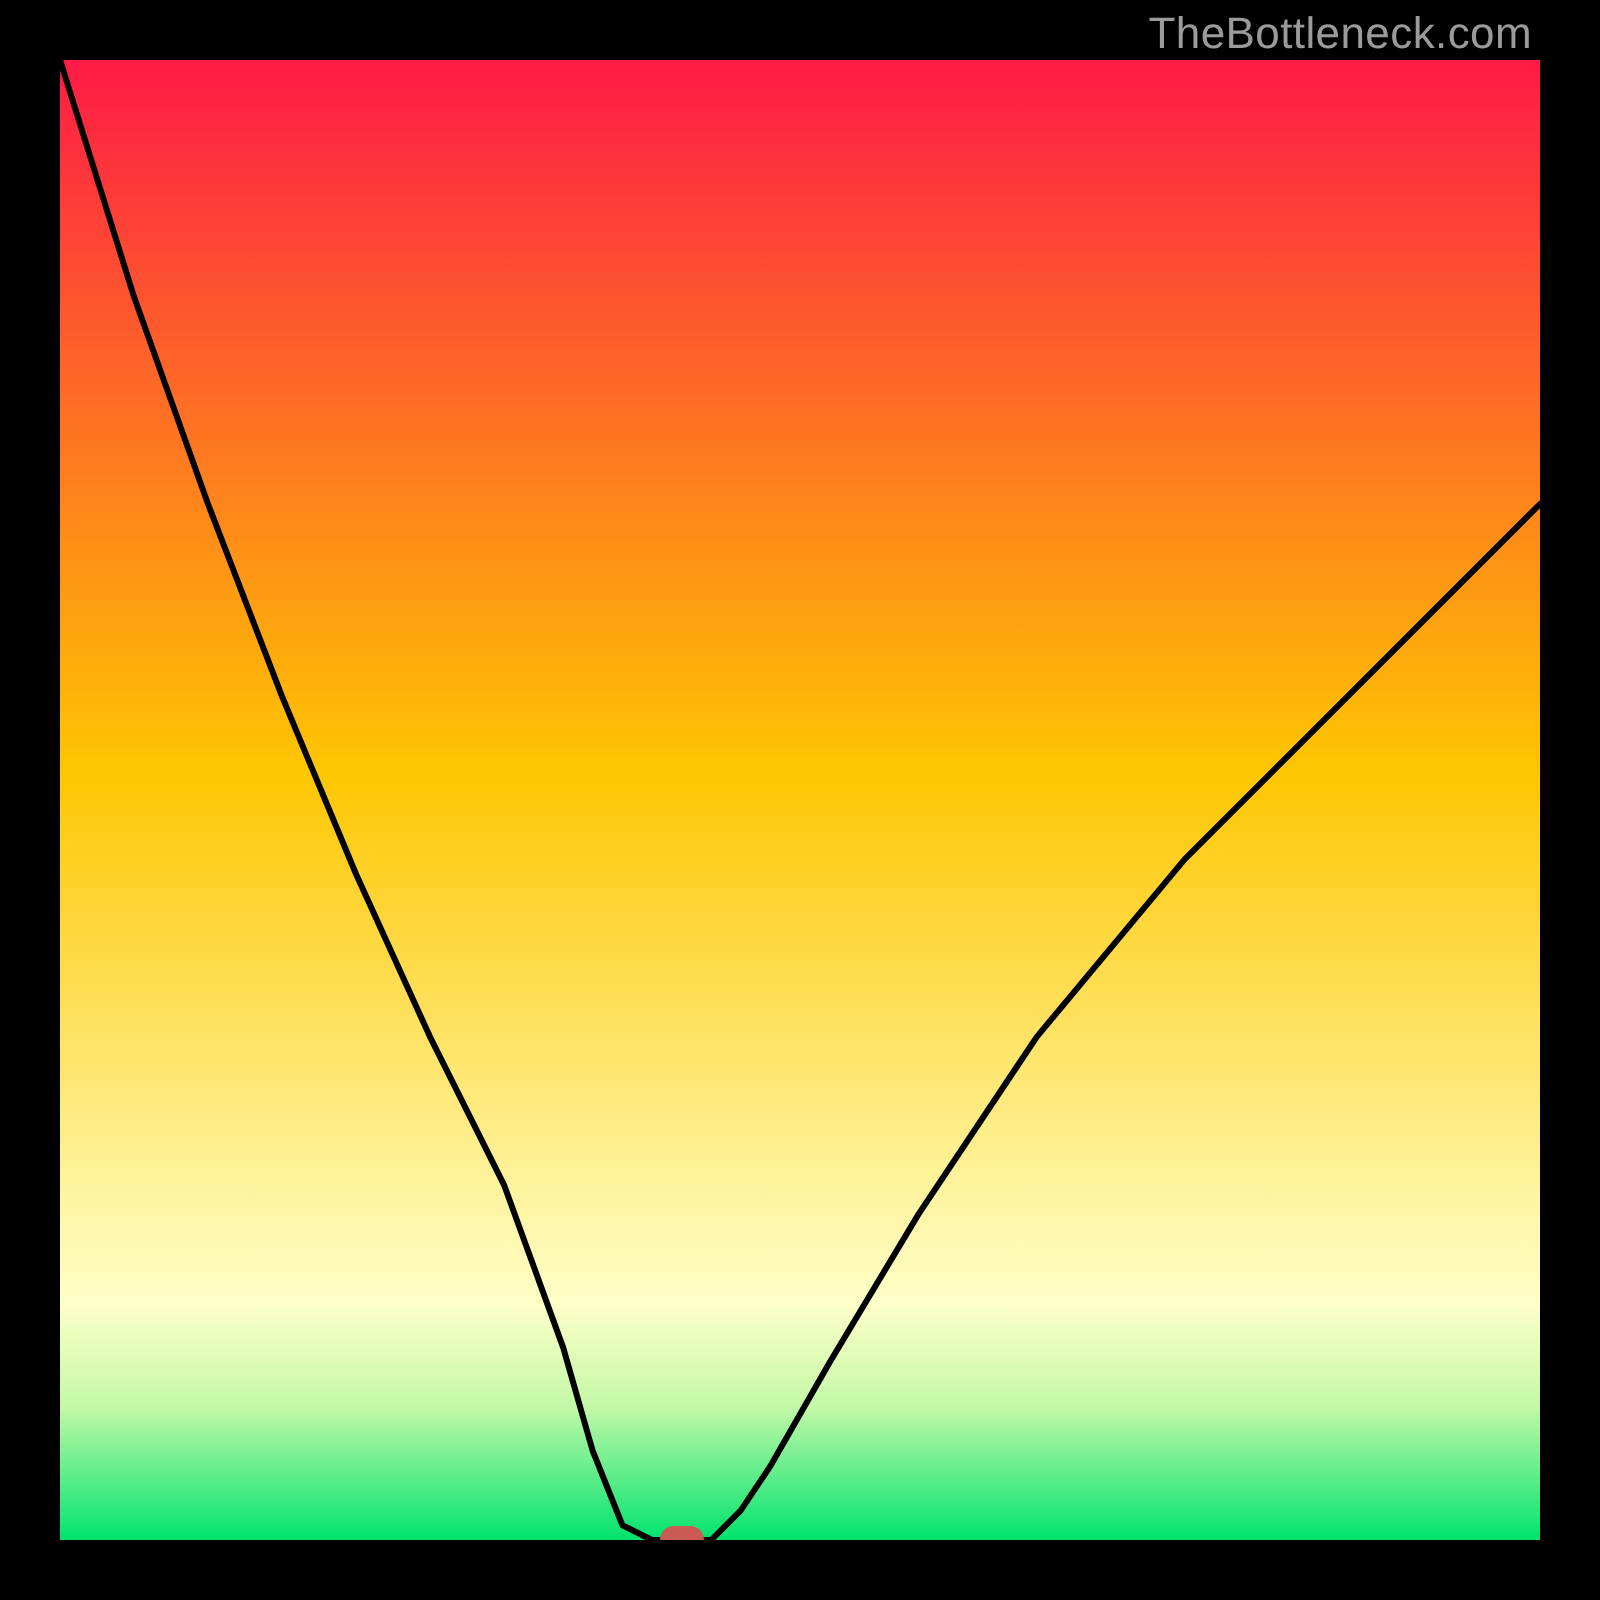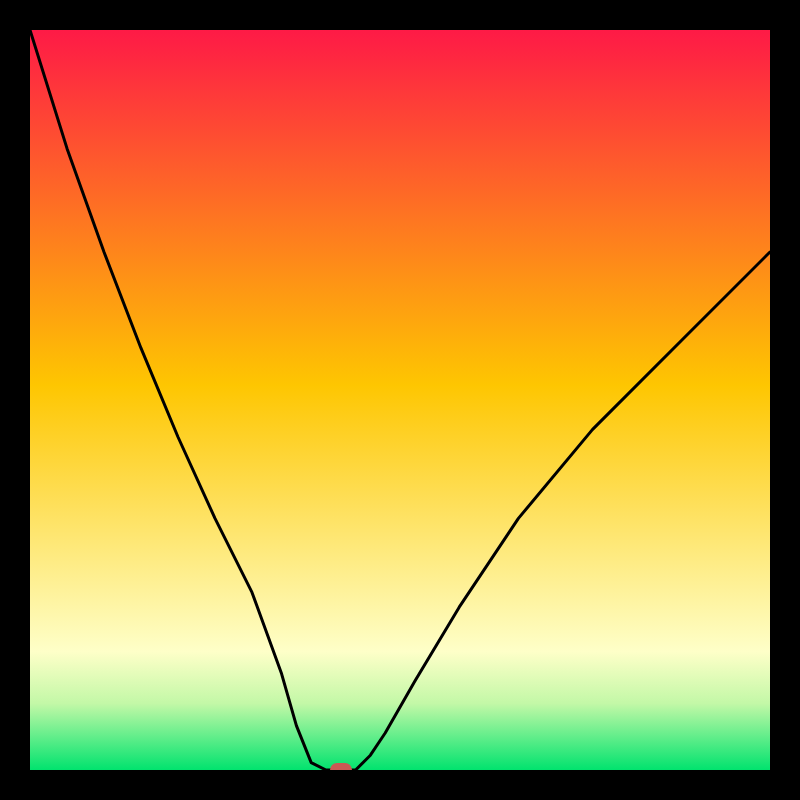--- a/index.html
+++ b/index.html
@@ -51,20 +51,21 @@
     border-radius: 7px;
     background: #c95a54;
     transform: translate(-50%, -50%);
   }
 </style>
 </head>
 <body>
 
 <div class="frame">
 
+  <div class="watermark">TheBottleneck.com</div>
 
   <div class="plot-area">
 
     <svg class="gradient" viewBox="0 0 740 740" preserveAspectRatio="none">
       <defs>
         <linearGradient id="bg" x1="0" y1="0" x2="0" y2="1">
             <stop offset="0%" stop-color="#fe1a46"></stop>
             <stop offset="48%" stop-color="#fec601"></stop>
             <stop offset="84%" stop-color="#feffc8"></stop>
             <stop offset="91%" stop-color="#c3f8a7"></stop>

